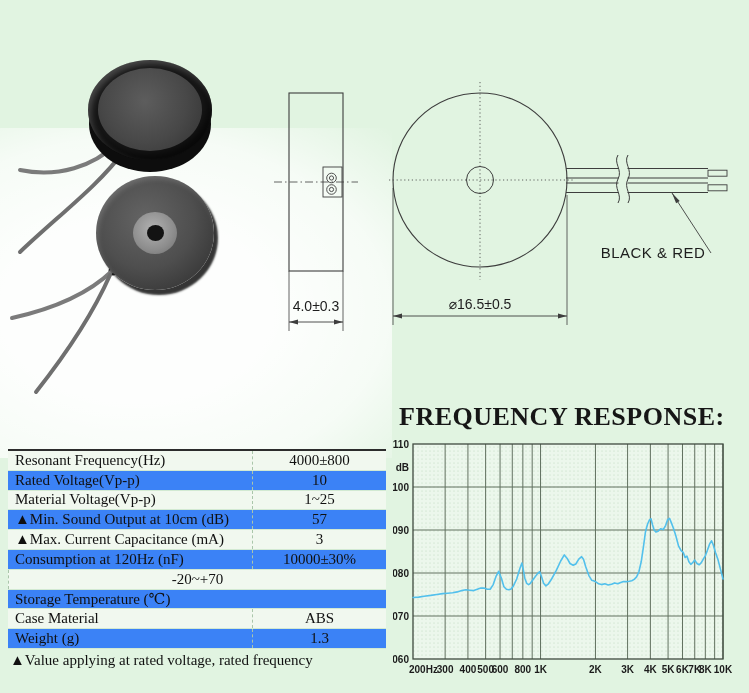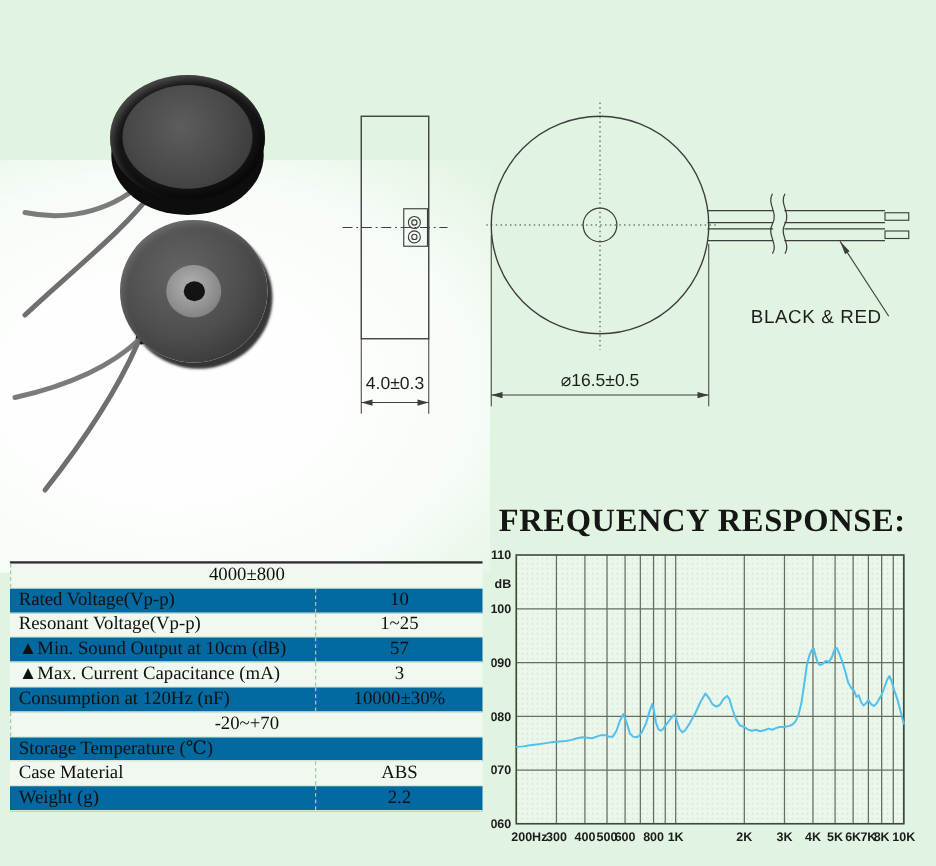--- a/index.html
+++ b/index.html
@@ -27,21 +27,21 @@
   
   .side-view{position:absolute;left:272px;top:58px;}
   .front-view{position:absolute;left:385px;top:55px;}
   .draw-line{stroke:#3d3d3d;fill:none;}
   .dim-text{font:14px "Liberation Sans","DejaVu Sans",sans-serif;fill:#1d1d1d;}
   .wire-label-text{font:15px "Liberation Sans","DejaVu Sans",sans-serif;fill:#1d1d1d;letter-spacing:.5px;}
 
   
   .spec-table{position:absolute;left:8px;top:449px;width:378px;border-top:2px solid #2c2c2c;
     font-family:"Liberation Serif","DejaVu Serif","DejaVu Sans",serif;font-size:15px;color:#101010;}
-  .spec-row{display:flex;height:18.8px;align-items:center;border-bottom:1px solid #d2e9d2;background:#0369a1;}
+  .spec-row{display:flex;height:18.8px;align-items:center;border-bottom:1px solid #d2e9d2;background:#3b82f6;}
   .spec-row.odd{background:#f1f8ef;}
   .spec-label{width:237px;padding-left:7px;white-space:nowrap;}
   .spec-value{flex:1;text-align:center;border-left:1px dashed #aac6aa;align-self:stretch;
     display:flex;align-items:center;justify-content:center;}
   .footnote{position:absolute;left:10px;top:652px;font-family:"Liberation Serif","DejaVu Serif","DejaVu Sans",serif;
     font-size:15px;color:#101010;}
 
   
   .fr-title{position:absolute;left:399px;top:402px;font-family:"Liberation Serif","DejaVu Serif",serif;
     font-weight:bold;font-size:26px;color:#161616;letter-spacing:.5px;}
@@ -109,30 +109,31 @@
     <line x1="182" y1="140" x2="182" y2="270" class="draw-line" stroke-width="0.8"></line>
     <line x1="8" y1="261" x2="182" y2="261" class="draw-line" stroke-width="0.9"></line>
     <polygon points="8,261 17,258.5 17,263.5" fill="#3d3d3d"></polygon>
     <polygon points="182,261 173,258.5 173,263.5" fill="#3d3d3d"></polygon>
     <text x="95" y="254" text-anchor="middle" class="dim-text">⌀16.5±0.5</text>
   </svg>
 
   <div class="spec-table">
 
       <div class="spec-row odd">
+        <div class="spec-label">Resonant Frequency(Hz)</div>
         <div class="spec-value">4000±800</div>
       </div>
 
       <div class="spec-row even">
         <div class="spec-label">Rated Voltage(Vp-p)</div>
         <div class="spec-value">10</div>
       </div>
 
       <div class="spec-row odd">
-        <div class="spec-label">Resonant Voltage(Vp-p)</div>
+        <div class="spec-label">Material Voltage(Vp-p)</div>
         <div class="spec-value">1~25</div>
       </div>
 
       <div class="spec-row even">
         <div class="spec-label">▲Min. Sound Output at 10cm (dB)</div>
         <div class="spec-value">57</div>
       </div>
 
       <div class="spec-row odd">
         <div class="spec-label">▲Max. Current Capacitance (mA)</div>
@@ -152,23 +153,24 @@
         <div class="spec-label">Storage Temperature (℃)</div>
       </div>
 
       <div class="spec-row odd">
         <div class="spec-label">Case Material</div>
         <div class="spec-value">ABS</div>
       </div>
 
       <div class="spec-row even">
         <div class="spec-label">Weight (g)</div>
-        <div class="spec-value">2.2</div>
+        <div class="spec-value">1.3</div>
       </div>
     </div>
+  <div class="footnote">▲Value applying at rated voltage, rated frequency</div>
 
   <div class="fr-title">FREQUENCY RESPONSE:</div>
   <svg id="fr-chart" class="fr-chart" width="352" height="256">
       <defs>
         <pattern id="dotpat" width="4" height="4" patternUnits="userSpaceOnUse">
           <rect x="0" y="0" width="4" height="4" fill="#ecf7ec"></rect>
           <circle cx="1" cy="1" r="0.55" fill="#bdd9bf"></circle>
         </pattern>
       </defs>
       <rect x="20" y="14" width="310" height="215" fill="url(#dotpat)"></rect>

